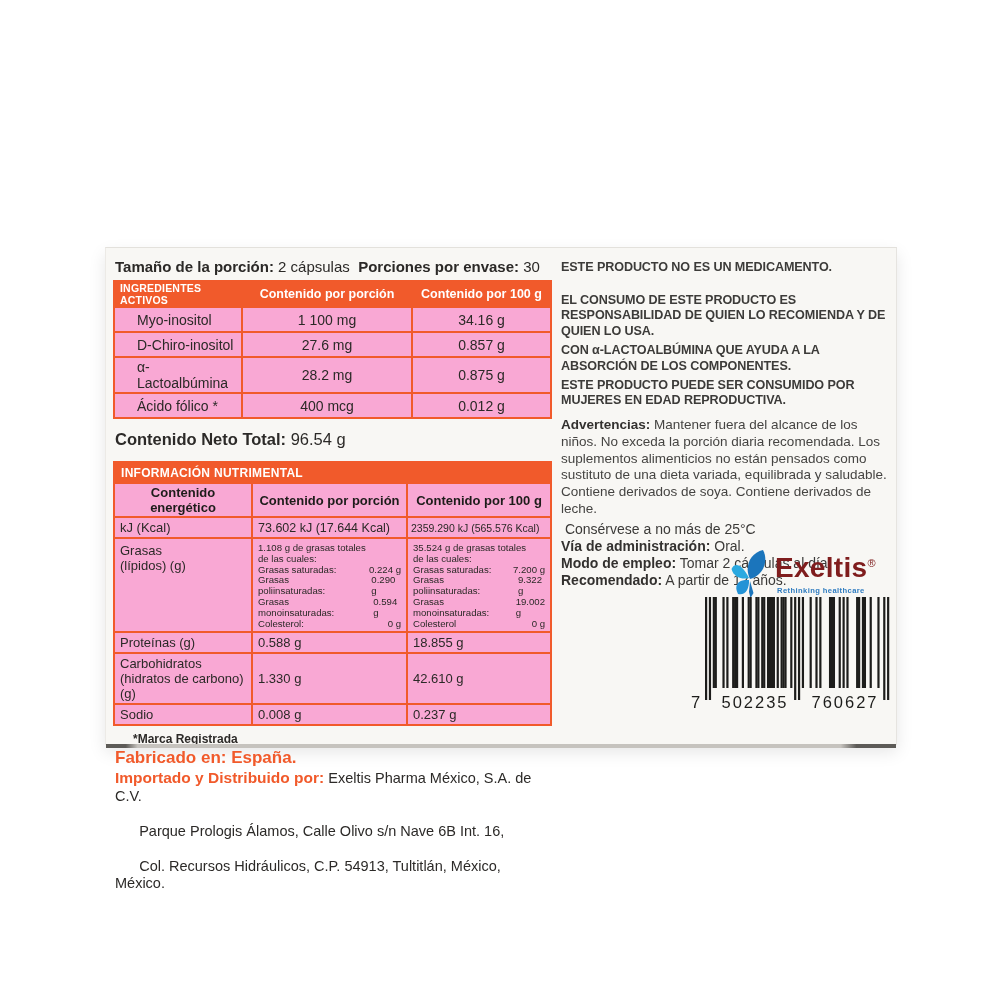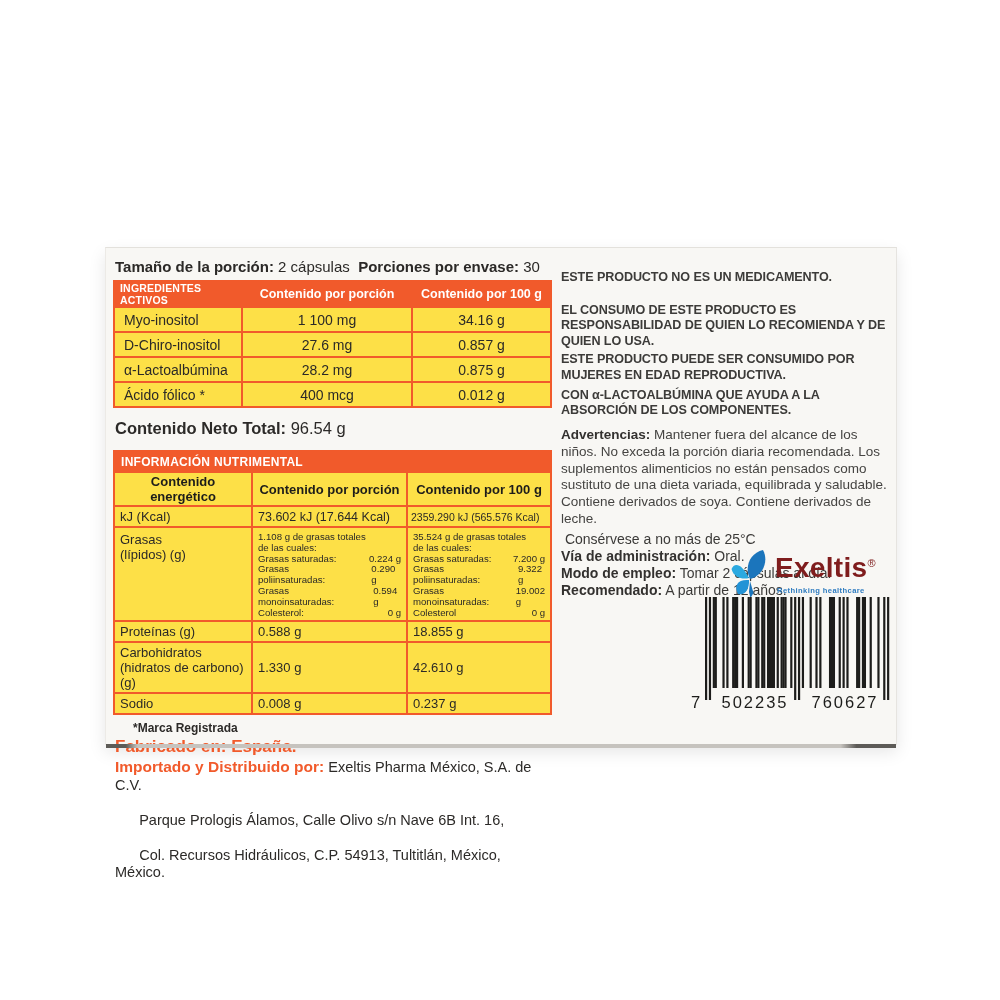--- a/index.html
+++ b/index.html
@@ -15,46 +15,46 @@
     box-shadow:0 7px 16px rgba(0,0,0,0.10);
   }
   .bottom-edge{
     position:absolute;left:0;right:0;bottom:-3px;height:4px;
     background:linear-gradient(to right,#5d5b57 0%,#5d5b57 2.5%,#c6c3be 4%,#c6c3be 93%,#5d5b57 95%,#5d5b57 100%);
   }
   
   .col-left{position:absolute;left:7px;top:10px;width:438px;}
   .serving{font-size:15px;white-space:pre-wrap;padding-left:2px;color:#2b2927;}
   .serving b{font-weight:bold;}
-  table{border-collapse:collapse;background:#fde047;}
+  table{border-collapse:collapse;background:#f9a8d4;}
   .itable{margin-top:5px;width:437px;table-layout:fixed;}
   .itable th,.itable td{border:2.2px solid #F15A2B;}
   .itable th{background:#F15A2B;color:#ffffff;height:19px;font-size:12.5px;padding:0 2px;}
   .itable th.c1{font-size:10.5px;text-align:left;padding-left:5px;letter-spacing:.2px;}
   .itable td{height:21px;font-size:14px;text-align:center;color:#2b2927;}
-  .itable td.c1{text-align:left;padding-left:9px;}
+  .itable td.c1{text-align:left;padding-left:22px;}
   .net{margin-top:11px;font-size:16.5px;white-space:pre-wrap;padding-left:2px;}
   .ntable{margin-top:12px;width:437px;table-layout:fixed;}
   .ntable th,.ntable td{border:2.2px solid #F15A2B;}
   .ntable .title td{background:#F15A2B;color:#fff;font-weight:bold;font-size:12px;
     text-align:left;padding:2px 2px 2px 6px;letter-spacing:.3px;height:15px;}
   .ntable th{font-size:13px;color:#1d1c1a;height:17px;padding:1px 2px;}
   .ntable td{font-size:13px;padding:2px 5px;vertical-align:middle;color:#2b2927;}
   .ntable td.small100{font-size:10.5px;padding:2px 3px;}
   .fat-head{font-size:9.6px;line-height:10.8px;}
   .fatline{display:flex;justify-content:space-between;font-size:9.6px;line-height:10.8px;gap:20px;}
   .name2{font-size:13px;line-height:15px;}
   .footnote{margin-top:6px;font-size:12px;font-weight:bold;padding-left:2px;margin-left:18px;}
   .madein{margin-top:2px;font-size:17px;font-weight:bold;color:#F15A2B;padding-left:2px;}
   .importer{margin-top:1px;font-size:14.5px;line-height:17.5px;padding-left:2px;white-space:pre-wrap;}
   .importer .olabel{color:#F15A2B;font-weight:bold;font-size:15.5px;}
   
   .col-right{position:absolute;left:455px;top:12px;width:334px;}
   .stmt{font-size:12.6px;font-weight:800;color:#3c3b39;line-height:15.6px;letter-spacing:-0.1px;}
-  .stmt.s1{margin-top:10px;}
+  .stmt.s1{margin-top:0;}
   .stmt.s2{margin-top:17px;}
   .stmt.s3{margin-top:4px;}
   .stmt.s4{margin-top:3px;}
   .warn{margin-top:8px;font-size:13.5px;line-height:16.9px;color:#454442;white-space:pre-wrap;}
   .warn b{color:#33312f;}
   .plain-lines{font-size:14px;line-height:17px;color:#3b3a38;white-space:pre-wrap;}
   .storage{margin-top:3px;}
   .plain-lines b{color:#33312f;}
   
   .logo{position:absolute;left:168px;top:288px;width:170px;height:56px;}
@@ -210,22 +210,22 @@
     <div class="madein">Fabricado en: España.</div>
     <div class="importer"><span class="olabel">Importado y Distribuido por:</span><span> Exeltis Pharma México, S.A. de C.V.</span><br>
       <span>Parque Prologis Álamos, Calle Olivo s/n Nave 6B Int. 16,</span><br>
       <span>Col. Recursos Hidráulicos, C.P. 54913, Tultitlán, México, México.</span>
     </div>
   </div>
 
   <div class="col-right">
     <div class="stmt s1">ESTE PRODUCTO NO ES UN MEDICAMENTO.</div>
     <div class="stmt s2">EL CONSUMO DE ESTE PRODUCTO ES RESPONSABILIDAD DE QUIEN LO RECOMIENDA Y DE QUIEN LO USA.</div>
+    <div class="stmt s3">CON α-LACTOALBÚMINA QUE AYUDA A LA ABSORCIÓN DE LOS COMPONENTES.</div>
     <div class="stmt s4">ESTE PRODUCTO PUEDE SER CONSUMIDO POR MUJERES EN EDAD REPRODUCTIVA.</div>
-    <div class="stmt s3">CON α-LACTOALBÚMINA QUE AYUDA A LA ABSORCIÓN DE LOS COMPONENTES.</div>
 
     <div class="warn"><b>Advertencias:</b><span> Mantener fuera del alcance de los niños. No exceda la porción diaria recomendada. Los suplementos alimenticios no están pensados como sustituto de una dieta variada, equilibrada y saludable. Contiene derivados de soya. Contiene derivados de leche.</span></div>
 
     <div class="plain-lines storage"> Consérvese a no más de 25°C</div>
     <div class="plain-lines"><b>Vía de administración:</b><span> Oral.</span></div>
     <div class="plain-lines"><b>Modo de empleo:</b><span> Tomar 2 cápsulas al día.</span></div>
     <div class="plain-lines"><b>Recomendado:</b><span> A partir de 12 años.</span></div>
 
     <div class="logo">
       <svg class="fly" width="42" height="52" viewBox="0 0 42 52">

